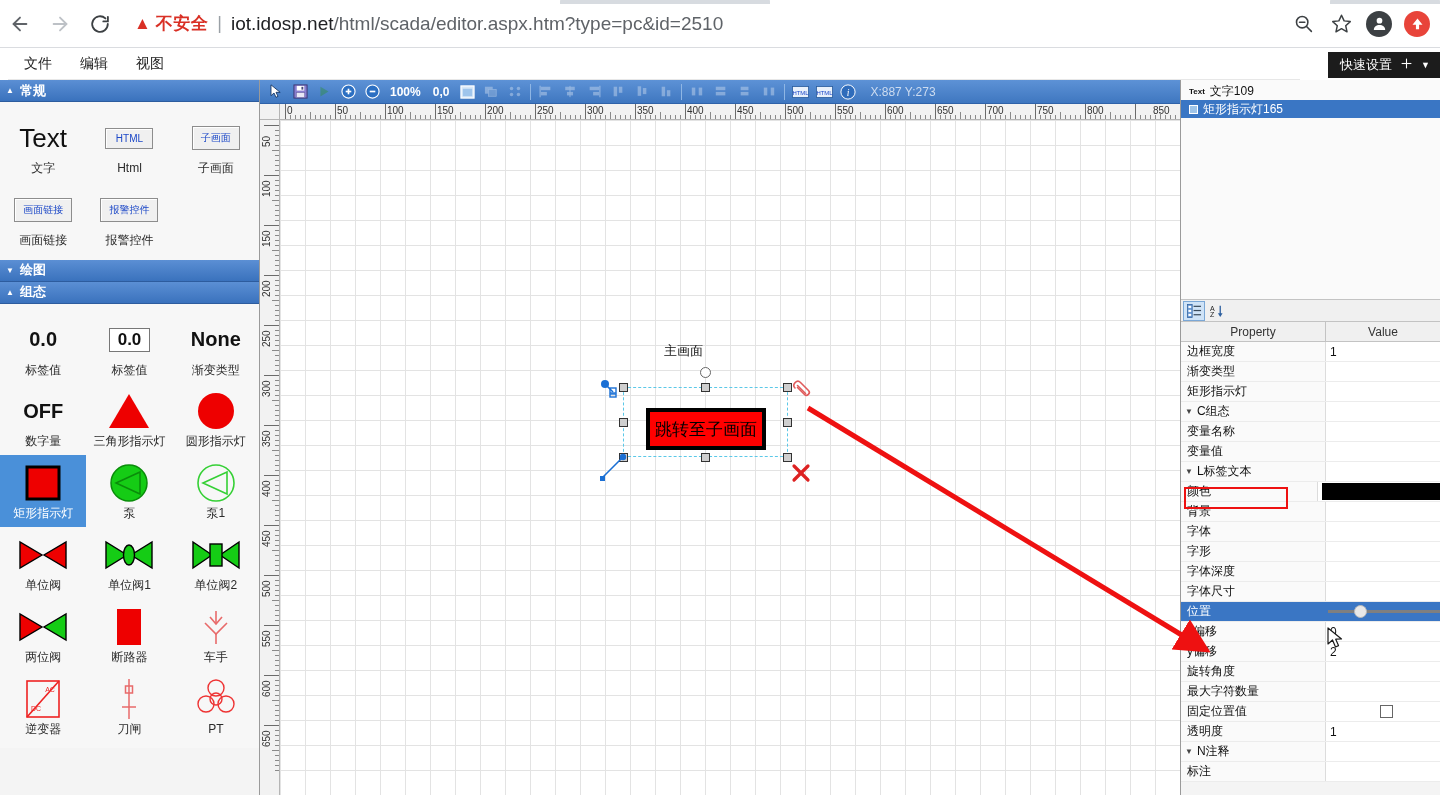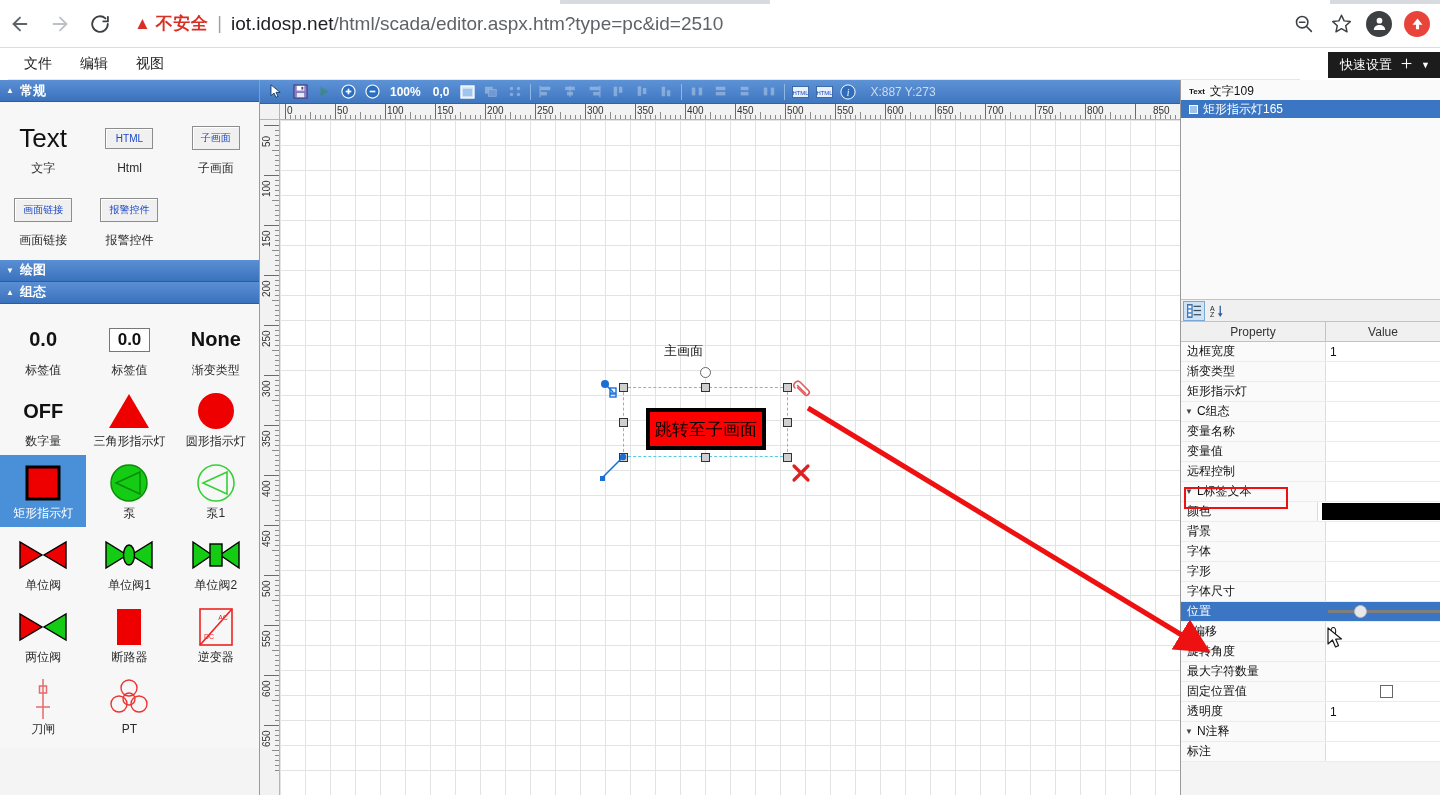--- a/index.html
+++ b/index.html
@@ -424,20 +424,33 @@
             </div>
             <div class="pal-label">两位阀</div>
           </div>
           <div class="pal-cell">
             <div class="pal-art">
               <svg width="30" height="40" viewBox="0 0 30 40">
                 <rect x="3" y="2" width="24" height="36" fill="#ee0000"></rect>
               </svg>
             </div>
             <div class="pal-label">断路器</div>
+          </div>
+          <div class="pal-cell">
+            <div class="pal-art">
+              <svg width="42" height="40" viewBox="0 0 42 40">
+                <g stroke="#e86a6a" stroke-width="1.6" fill="none">
+                  <line x1="21" y1="4" x2="21" y2="16"></line>
+                  <polyline points="15,10 21,17 27,10"></polyline>
+                  <polyline points="10,16 21,27 32,16"></polyline>
+                  <line x1="21" y1="27" x2="21" y2="37"></line>
+                </g>
+              </svg>
+            </div>
+            <div class="pal-label">车手</div>
           </div>
           <div class="pal-cell">
             <div class="pal-art">
               <svg width="40" height="42" viewBox="0 0 40 42">
                 <rect x="4" y="3" width="32" height="36" fill="none" stroke="#ee2222" stroke-width="1.6"></rect>
                 <line x1="4" y1="39" x2="36" y2="3" stroke="#ee2222" stroke-width="1.6"></line>
                 <text x="27" y="14" font-size="7" font-family="Liberation Sans" fill="#ee2222" text-anchor="middle">AC</text>
                 <text x="13" y="33" font-size="7" font-family="Liberation Sans" fill="#ee2222" text-anchor="middle">DC</text>
               </svg>
             </div>
@@ -1088,28 +1101,20 @@
           </div>
         </div>
         <div class="prow">
           <div class="pname">
             <span>变量值</span>
           </div>
           <div class="pval">
             <span></span>
           </div>
         </div>
-        <div class="prow">
-          <div class="pname">
-            <span>远程控制</span>
-          </div>
-          <div class="pval">
-            <span></span>
-          </div>
-        </div>
         <div class="prow group">
           <div class="pname">
             <span class="gtri">▼</span>
             <span>L标签文本</span>
           </div>
           <div class="pval">
             <span></span>
           </div>
         </div>
         <div class="prow">
@@ -1132,20 +1137,28 @@
           <div class="pname">
             <span>字体</span>
           </div>
           <div class="pval">
             <span></span>
           </div>
         </div>
         <div class="prow">
           <div class="pname">
             <span>字形</span>
+          </div>
+          <div class="pval">
+            <span></span>
+          </div>
+        </div>
+        <div class="prow">
+          <div class="pname">
+            <span>字体深度</span>
           </div>
           <div class="pval">
             <span></span>
           </div>
         </div>
         <div class="prow">
           <div class="pname">
             <span>字体尺寸</span>
           </div>
           <div class="pval">
@@ -1162,20 +1175,28 @@
               <div class="knob"></div>
             </div>
           </div>
         </div>
         <div class="prow">
           <div class="pname">
             <span>x偏移</span>
           </div>
           <div class="pval">
             <span>0</span>
+          </div>
+        </div>
+        <div class="prow">
+          <div class="pname">
+            <span>y偏移</span>
+          </div>
+          <div class="pval">
+            <span>2</span>
           </div>
         </div>
         <div class="prow">
           <div class="pname">
             <span>旋转角度</span>
           </div>
           <div class="pval">
             <span></span>
           </div>
         </div>

